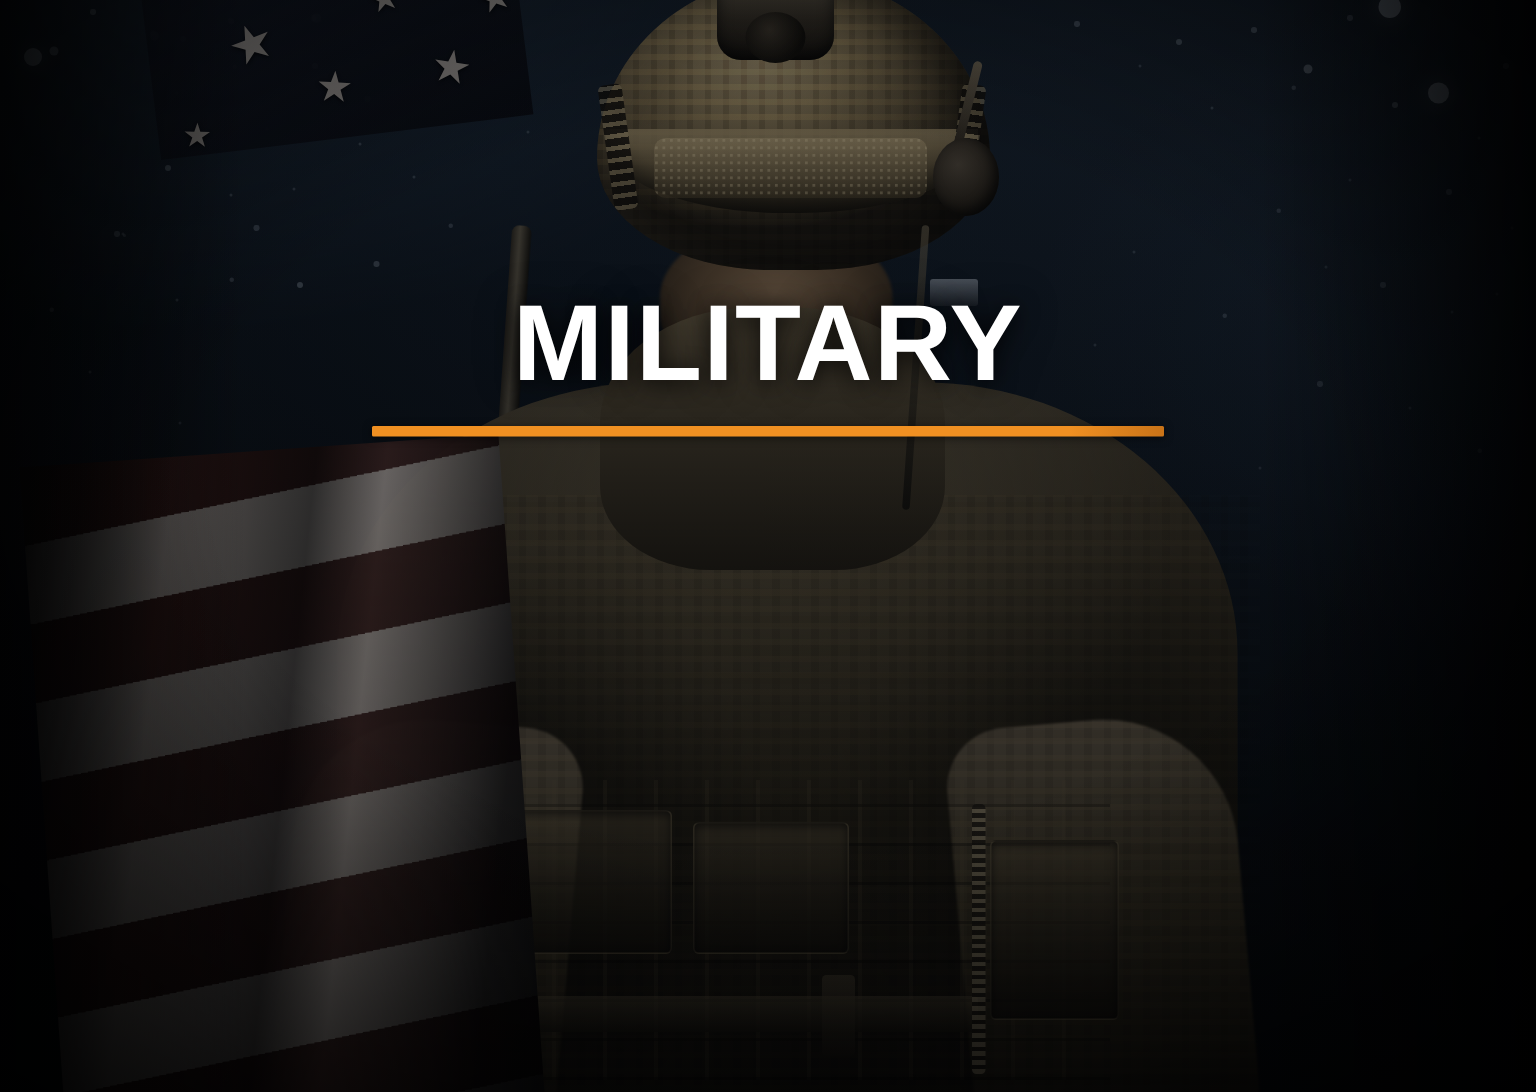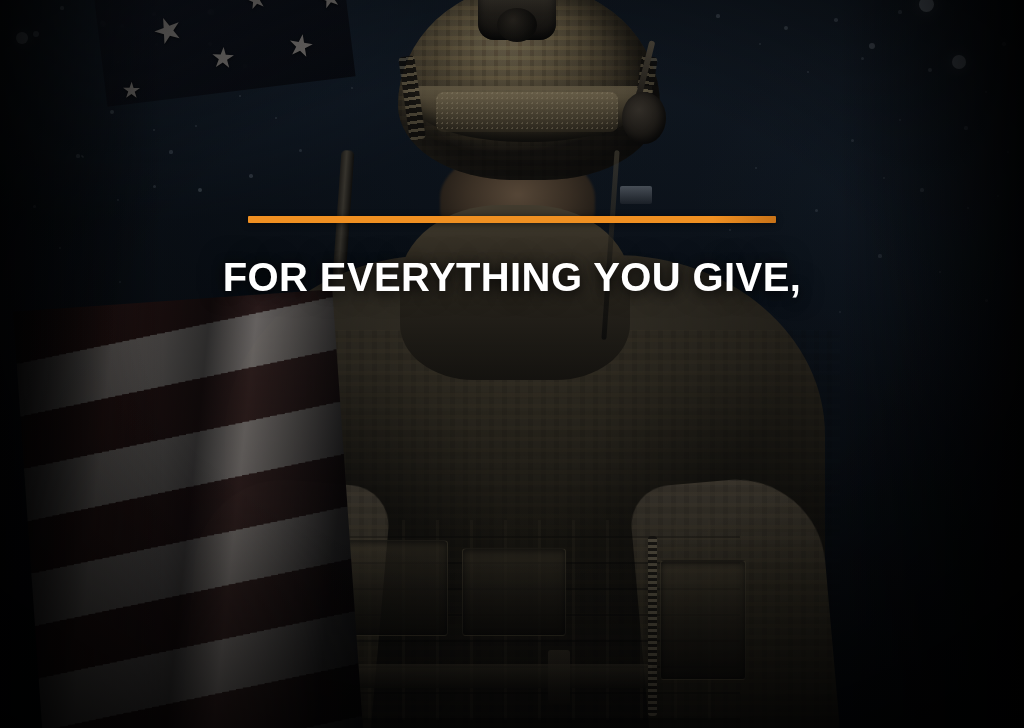--- a/index.html
+++ b/index.html
@@ -421,22 +421,22 @@
       <span class="star-glyph" style="left: 16px; top: 116px; font-size: 22px; transform: rotate(8deg);">★</span>
       <span class="star-glyph" style="left: 222px; top: 46px; font-size: 26px; transform: rotate(-10deg);">★</span>
     </div>
 
   <div class="scrim"></div>
   <div class="vignette"></div>
 
   <div class="content">
 
     <h1 class="headline">
+      <span class="l1">MILITARY</span>
     </h1>
 
     <div class="divider" id="accent-divider" style="background: linear-gradient(90deg, rgb(240, 144, 34) 0%, rgb(240, 144, 34) 88%, rgb(201, 115, 24) 100%);"></div>
 
     <h2 class="subhead">
-      <span class="s1">FOR EVERYTHING YOU GIVE,</span>
     </h2>
 
   </div>
 </div>
 
 </body></html>

